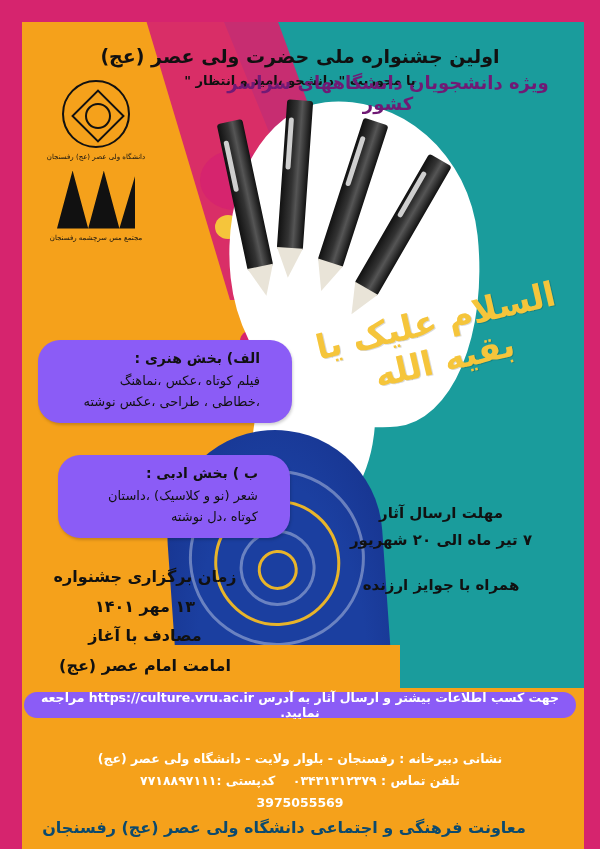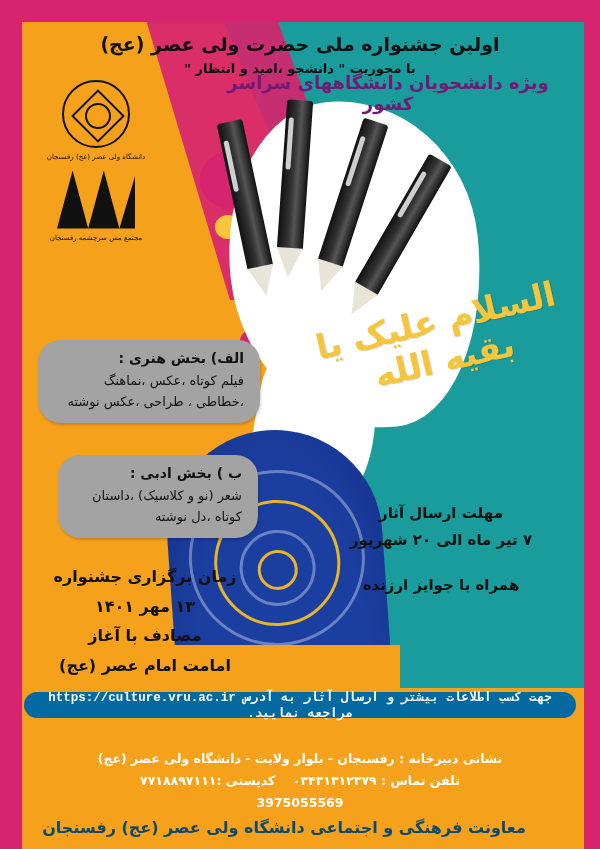--- a/index.html
+++ b/index.html
@@ -157,21 +157,21 @@
     font-size: 34px;
     font-weight: bold;
     letter-spacing: 2px;
     transform: rotate(-13deg);
     text-shadow: 1px 1px 0 rgba(0,0,0,0.15);
     font-family: "DejaVu Sans", "Liberation Sans", sans-serif;
   }
   
   .header {
     position: absolute;
-    left: 24px; top: 32px;
+    left: 24px; top: 44px;
     width: 552px;
     text-align: center;
     color: #111;
     direction: rtl;
   }
   .title-1 {
     font-size: 19px;
     font-weight: bold;
     color: #111;
     line-height: 1.35;
@@ -234,23 +234,23 @@
   }
   .logo-mark2 {
     width: 78px; height: 58px;
     margin: 8px auto 0;
     background: #111;
     clip-path: polygon(0 100%, 20% 0, 40% 100%, 60% 0, 80% 100%, 100% 10%, 100% 100%);
   }
   
   .box {
     position: absolute;
-    background: #a3a3a3;
+    background: #8b5cf6;
     border-radius: 22px;
-    padding: 10px 16px;
+    padding: 10px 32px;
     direction: rtl;
     color: #111;
     box-shadow: 1px 2px 3px rgba(0,0,0,0.18);
   }
   .box-title {
     font-size: 14px;
     font-weight: bold;
     margin-bottom: 4px;
   }
   .box-line {
@@ -283,31 +283,30 @@
     font-weight: bold;
     line-height: 1.8;
   }
   .deadlines .grp { margin-bottom: 18px; }
   
   .website-bar {
     position: absolute;
     left: 24px; top: 692px;
     width: 552px;
     height: 26px;
-    background: #0369a1;
+    background: #8b5cf6;
     border-radius: 13px;
     color: #ffffff;
     font-size: 12.5px;
     font-weight: bold;
     direction: rtl;
     display: flex;
     align-items: center;
     justify-content: center;
     text-align: center;
-    font-family: Liberation Mono, monospace;
   }
   
   .contact {
     position: absolute;
     left: 24px; top: 748px;
     width: 552px;
     text-align: center;
     direction: rtl;
     color: #ffffff;
     font-size: 12.5px;

